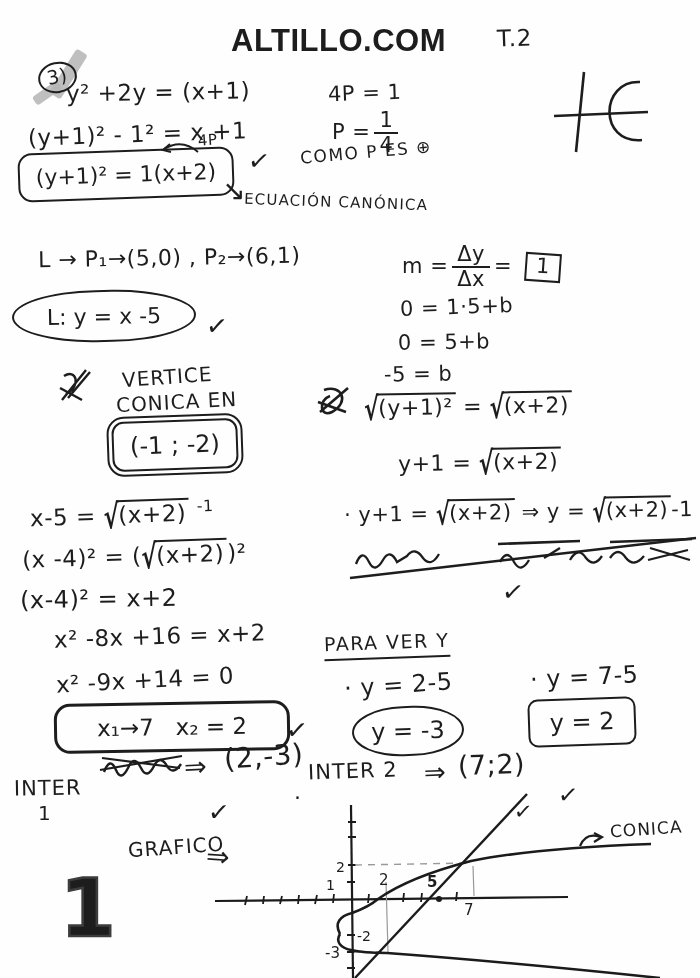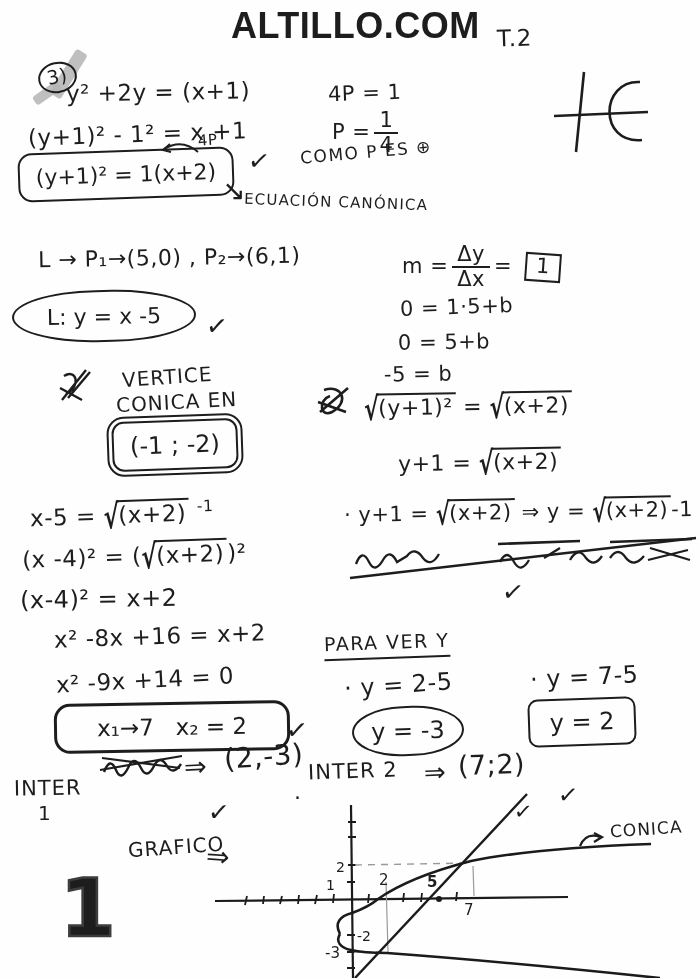--- a/index.html
+++ b/index.html
@@ -16,21 +16,21 @@
   .frac .den{padding-top:1px}
   .sup{font-size:.68em;vertical-align:9px}
   .check{font-weight:bold}
   svg{position:absolute;overflow:visible}
   svg text{font-family:"DejaVu Sans",sans-serif;fill:#1d1d1d}
   .marker{position:absolute;background:#b4b4b4;opacity:.85;border-radius:3px}
 </style>
 </head>
 <body>
 
-<div class="t title" style="left:231px;top:6px;font-size:36px">ALTILLO.COM</div>
+<div class="t title" style="left:231px;top:24px;font-size:31px">ALTILLO.COM</div>
 <div class="t hw" style="left:497px;top:26px;font-size:23px;transform:rotate(-2deg)">T.2</div>
 
 <div class="marker" style="left:62px;top:48px;width:13px;height:52px;transform:rotate(32deg)"></div>
 <div class="marker" style="left:42px;top:78px;width:10px;height:30px;transform:rotate(55deg)"></div>
 <div class="t hw" style="left:38px;top:62px;font-size:19px;border:2px solid #1d1d1d;border-radius:50%;padding:2px 7px 4px;transform:rotate(-12deg)">3)</div>
 
 <div class="t hw" style="left:66px;top:80px;font-size:23px;transform:rotate(-1deg)">y² +2y = (x+1)</div>
 <div class="t hw" style="left:28px;top:122px;font-size:23px;transform:rotate(-2deg)">(y+1)² - 1² = x +1</div>
 
 <div class="box" style="left:18px;top:150px;width:212px;height:45px;border-radius:14px;transform:rotate(-2deg)">

